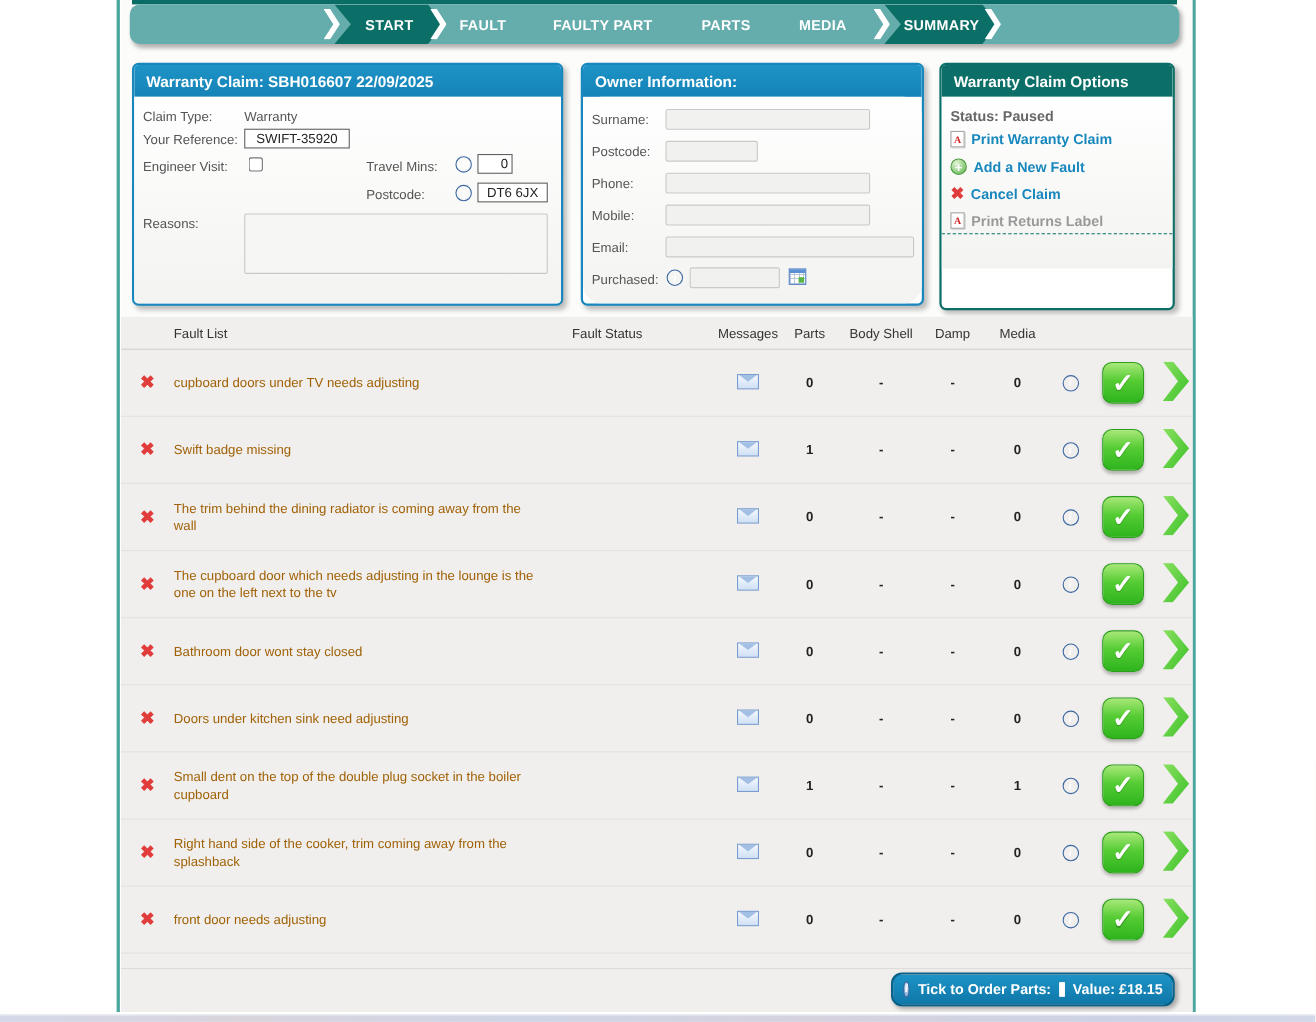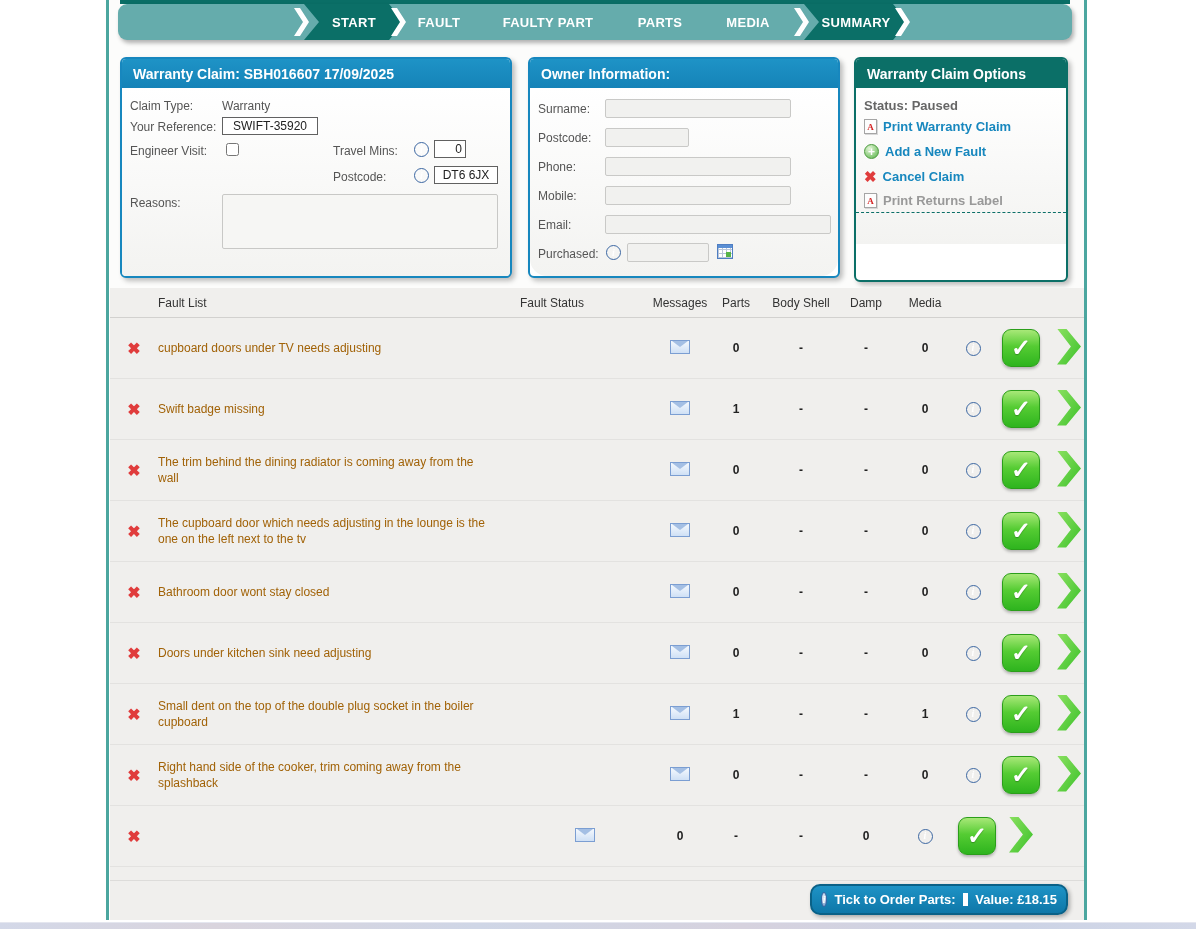--- a/index.html
+++ b/index.html
@@ -120,21 +120,21 @@
           <span>MEDIA</span>
         </div>
       <span class="wchev" style="left:676px"></span>
       <div class="wstep dark" style="left:686px;width:104px">
           <span>SUMMARY</span>
         </div>
       <span class="wchev" style="left:777px"></span>
     </div>
 
     <div class="panel blue panel-claim">
-      <div class="panel-header">Warranty Claim: SBH016607 17/09/2025</div>
+      <div class="panel-header">Warranty Claim: SBH016607 22/09/2025</div>
       <div class="panel-body">
         <span class="flabel" style="left:8px;top:11px">Claim Type:</span>
         <span class="fvalue" style="left:100px;top:11px">Warranty</span>
 
         <span class="flabel" style="left:8px;top:32px">Your Reference:</span>
         <input class="tinput" style="left: 100px; top: 29px; width: 96px;" value="SWIFT-35920">
 
         <span class="flabel" style="left:8px;top:56px">Engineer Visit:</span>
         <input type="checkbox" class="cbox" style="left: 104px; top: 55px;">
 
@@ -323,20 +323,21 @@
     <span class="cell cnum">-</span>
     <span class="cell cnum">-</span>
     <span class="cell cnum">0</span>
     <span class="cell"><span class="info-icon">i</span></span>
     <span class="cell"><span class="check-btn">✓</span></span>
     <span class="cell"><span class="green-chevron"></span></span>
   </div>
 
   <div class="tgrid frow">
     <span class="cell cx"><span class="xdel">✖</span></span>
+    <a class="cell ctext">front door needs adjusting</a>
     <span class="cell"></span>
     <span class="cell"><span class="envelope"></span></span>
     <span class="cell cnum">0</span>
     <span class="cell cnum">-</span>
     <span class="cell cnum">-</span>
     <span class="cell cnum">0</span>
     <span class="cell"><span class="info-icon">i</span></span>
     <span class="cell"><span class="check-btn">✓</span></span>
     <span class="cell"><span class="green-chevron"></span></span>
   </div>

